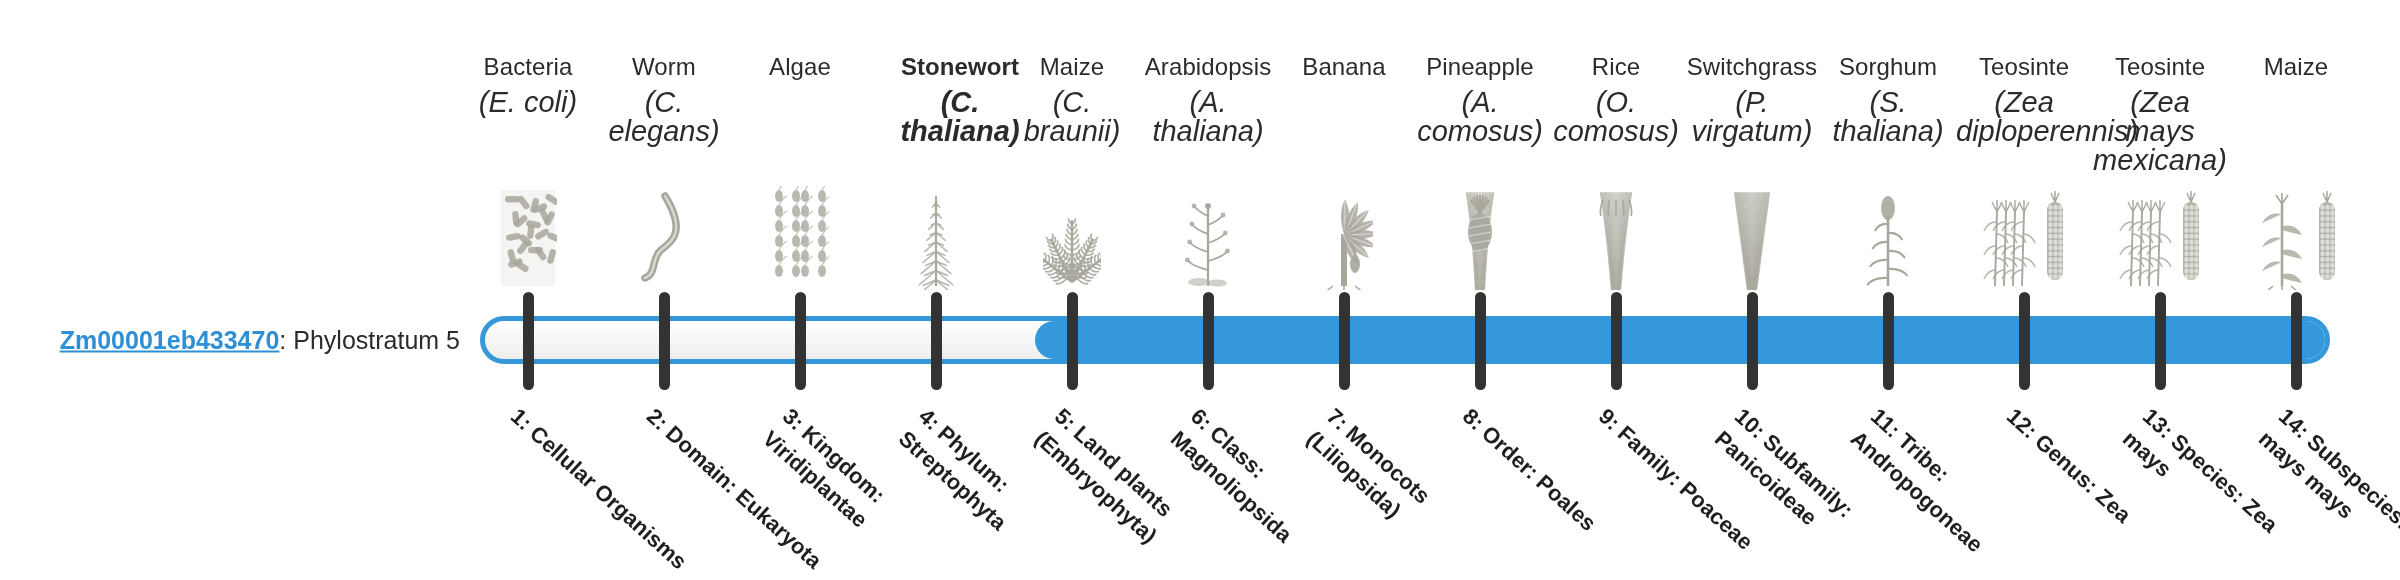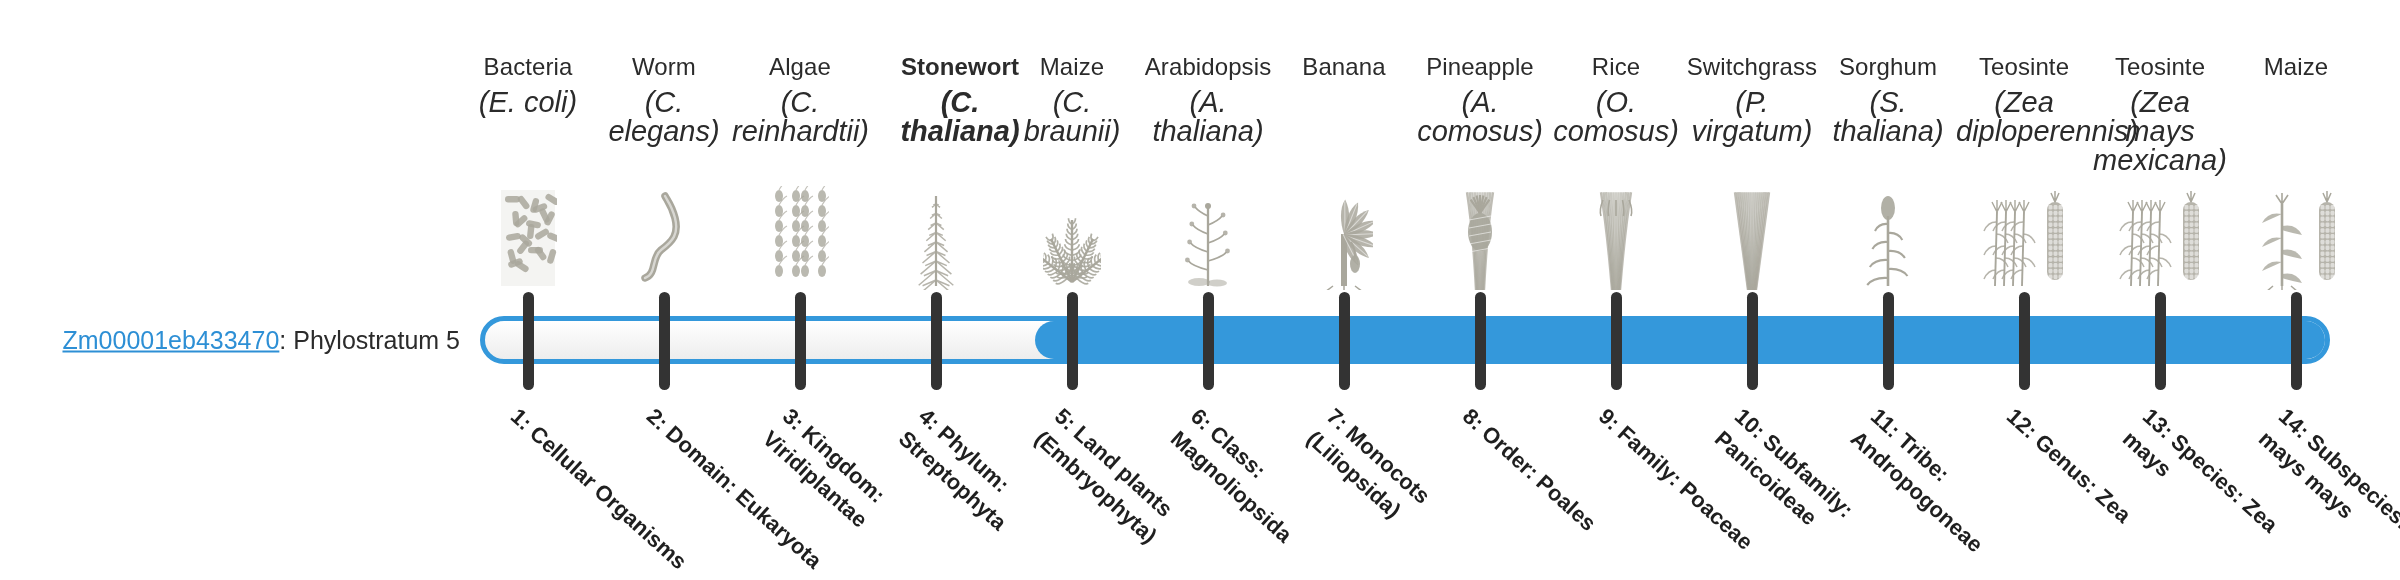--- a/index.html
+++ b/index.html
@@ -21,20 +21,21 @@
     width:420px;
     text-align:right;
     font-size:25px;
     color:#2b2b2b;
     white-space:nowrap;
   }
   .gene-link{
     color:#2d8fd5;
     text-decoration:underline;
     cursor:pointer;
+    font-weight:bold;
   }
 
   
   .species-col{
     position:absolute;
     top:52px;
     width:136px;
     margin-left:-68px;
     text-align:center;
   }
@@ -167,21 +168,20 @@
         <div class="sp-sci">(C. elegans)</div>
       </div>
       <div class="sp-art" style="left: 664px;">
         <svg width="58" height="104" viewBox="0 0 58 104">
           <path d="M10 92 C22 88 16 72 26 64 C38 55 44 48 40 32 C37 20 32 14 30 10" stroke="#a9a79c" stroke-width="7.5" fill="none" stroke-linecap="round"></path>
              <path d="M10 92 C22 88 16 72 26 64 C38 55 44 48 40 32 C37 20 32 14 30 10" stroke="#ffffff" stroke-width="2.4" fill="none" stroke-linecap="round" opacity="0.55"></path>
         </svg>
       </div>
       <div class="species-col" style="left: 800px;">
         <div class="sp-common">Algae</div>
-        <div class="sp-sci">(C. reinhardtii)</div>
       </div>
       <div class="sp-art" style="left: 800px;">
         <svg width="58" height="104" viewBox="0 0 58 104">
           <ellipse cx="8" cy="10" rx="4" ry="6" fill="#a9a79c" opacity="0.8"></ellipse>
             <path d="M8 4 q4 -7 8 -9" stroke="#a9a79c" stroke-width="1.1" fill="none" opacity="0.7"></path>
           <ellipse cx="25" cy="10" rx="4" ry="6" fill="#a9a79c" opacity="0.8"></ellipse>
             <path d="M25 4 q4 -7 8 -9" stroke="#a9a79c" stroke-width="1.1" fill="none" opacity="0.7"></path>
           <ellipse cx="34" cy="10" rx="4" ry="6" fill="#a9a79c" opacity="0.8"></ellipse>
             <path d="M34 4 q4 -7 8 -9" stroke="#a9a79c" stroke-width="1.1" fill="none" opacity="0.7"></path>
           <ellipse cx="51" cy="10" rx="4" ry="6" fill="#a9a79c" opacity="0.8"></ellipse>

